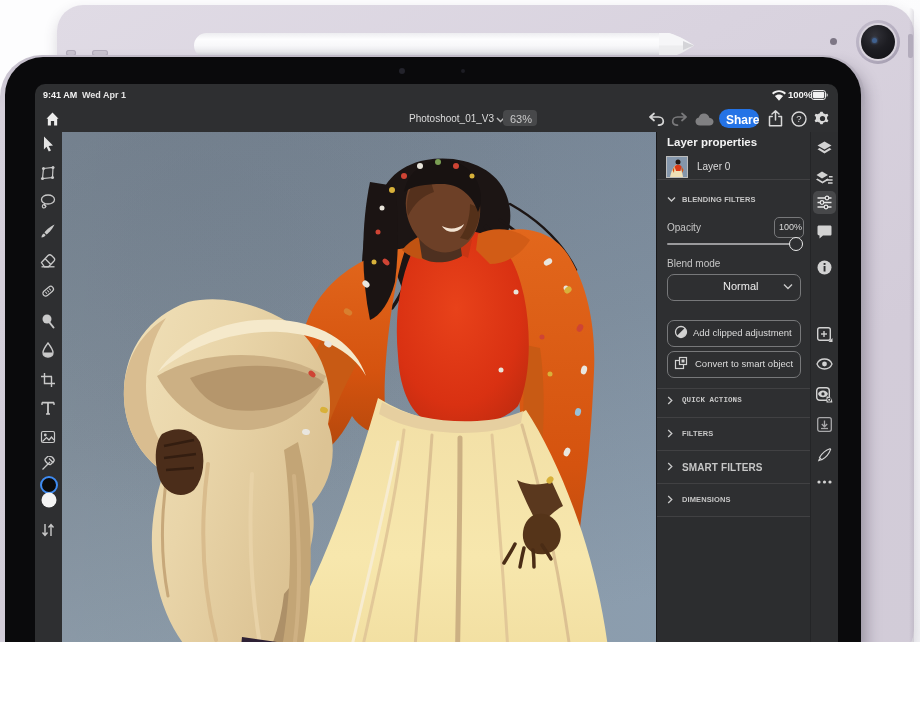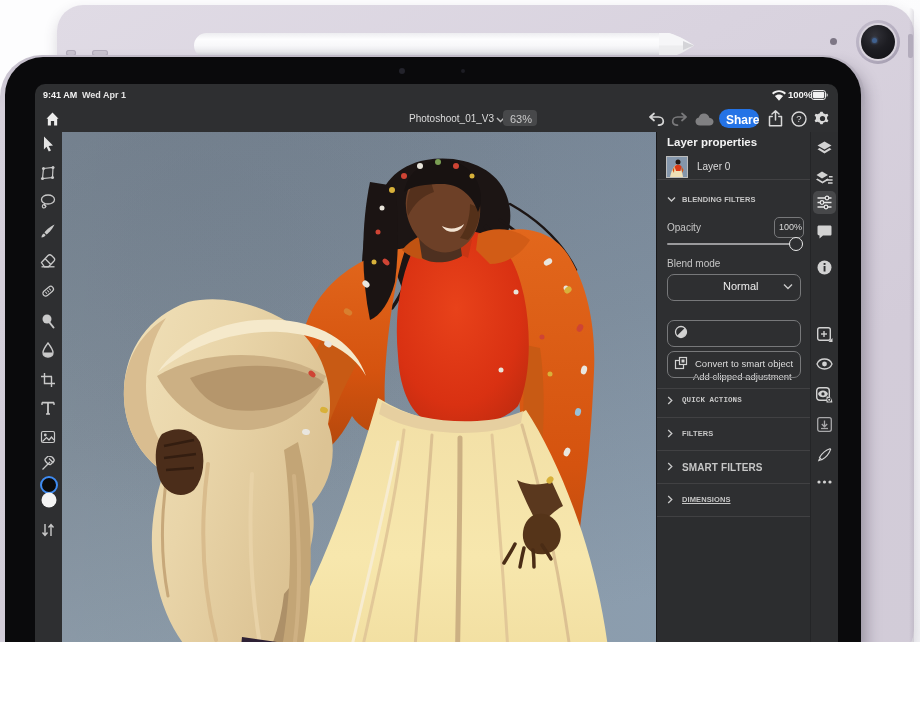--- a/index.html
+++ b/index.html
@@ -356,21 +356,21 @@
       <div class="abs" style="left:10px;top:142px;width:132px;height:25px;border:1px solid #77787a;border-radius:7px;"></div>
       <div class="abs" style="left:21px;top:148px;font-size:11px;color:#ececec;padding-left:45px;">Normal</div>
       <svg class="abs" style="left:126px;top:151px;" width="10" height="7" viewBox="0 0 10 7">
           <path d="M1,1.5 L5,5.5 L9,1.5" fill="none" stroke="#c9c9c9" stroke-width="1.4"></path>
         </svg>
       <div class="abs" style="left:10px;top:188px;width:132px;height:25px;border:1px solid #77787a;border-radius:7px;"></div>
       <svg class="abs" style="left:17px;top:193px;" width="14" height="14" viewBox="0 0 14 14">
           <circle cx="7" cy="7" r="5.5" fill="none" stroke="#d2d2d2" stroke-width="1.3"></circle>
           <path d="M3,10.8 L10.8,3 A5.5,5.5 0 0 1 3,10.8 Z" fill="#d2d2d2"></path>
         </svg>
-      <div class="abs" style="left:36px;top:195px;font-size:9.5px;color:#dcdcdc;margin-top:44px;">Add clipped adjustment</div>
+      <div class="abs" style="left:36px;top:195px;font-size:9.5px;color:#dcdcdc;">Add clipped adjustment</div>
       <div class="abs" style="left:10px;top:219px;width:132px;height:25px;border:1px solid #77787a;border-radius:7px;"></div>
       <svg class="abs" style="left:17px;top:224px;" width="14" height="14" viewBox="0 0 14 14">
           <rect x="1.5" y="4.5" width="8" height="8" fill="none" stroke="#d2d2d2" stroke-width="1.2"></rect>
           <rect x="5.5" y="1.5" width="7" height="7" fill="#2e2f31" stroke="#d2d2d2" stroke-width="1.2"></rect>
           <rect x="7.5" y="3.5" width="3" height="3" fill="#d2d2d2"></rect>
         </svg>
       <div class="abs" style="left:38px;top:226px;font-size:9.5px;color:#dcdcdc;">Convert to smart object</div>
       <div class="abs" style="left:0px;top:256px;width:154px;height:1px;background:#414143;"></div>
       <svg class="abs" style="left:10px;top:264px;" width="6" height="9" viewBox="0 0 6 9">
           <path d="M1.2,1 L4.8,4.5 L1.2,8" fill="none" stroke="#c9c9c9" stroke-width="1.3"></path>
@@ -383,21 +383,21 @@
       <div class="abs" style="left:25px;top:297px;font-size:7.5px;font-weight:bold;letter-spacing:0.1px;color:#c6c6c6;">FILTERS</div>
       <div class="abs" style="left:0px;top:318px;width:154px;height:1px;background:#414143;"></div>
       <svg class="abs" style="left:10px;top:330px;" width="6" height="9" viewBox="0 0 6 9">
           <path d="M1.2,1 L4.8,4.5 L1.2,8" fill="none" stroke="#c9c9c9" stroke-width="1.3"></path>
         </svg>
       <div class="abs" style="left:25px;top:330px;font-size:10px;font-weight:bold;letter-spacing:0.1px;color:#c6c6c6;">SMART FILTERS</div>
       <div class="abs" style="left:0px;top:351px;width:154px;height:1px;background:#414143;"></div>
       <svg class="abs" style="left:10px;top:363px;" width="6" height="9" viewBox="0 0 6 9">
           <path d="M1.2,1 L4.8,4.5 L1.2,8" fill="none" stroke="#c9c9c9" stroke-width="1.3"></path>
         </svg>
-      <div class="abs" style="left:25px;top:363px;font-size:7.5px;font-weight:bold;letter-spacing:0.1px;color:#c6c6c6;text-decoration:underline;">DIMENSIONS</div>
+      <div class="abs" style="left:25px;top:363px;font-size:7.5px;font-weight:bold;letter-spacing:0.1px;color:#c6c6c6;">DIMENSIONS</div>
       <div class="abs" style="left:0px;top:384px;width:154px;height:1px;background:#414143;"></div>
       <div class="abs" style="left:0px;top:385px;width:154px;height:170px;background:#2c2d2f;"></div>
     </div>
 
     <div id="strip" class="abs" style="left:775px;top:48px;width:28px;height:558px;background:#2d2e30;border-left:1px solid #242527;">
       <svg class="abs" style="left:6px;top:9px;" width="15" height="15" viewBox="0 0 15 15">
           <path d="M7.5,0.5 L14.5,4.5 L7.5,8.5 L0.5,4.5 Z" fill="#d2d2d2"></path>
           <path d="M2.5,7 L7.5,10 L12.5,7 L14.5,8.2 L7.5,12.5 L0.5,8.2 Z" fill="#d2d2d2"></path>
         </svg>
       <svg class="abs" style="left:5px;top:39px;" width="17" height="15" viewBox="0 0 17 15">

